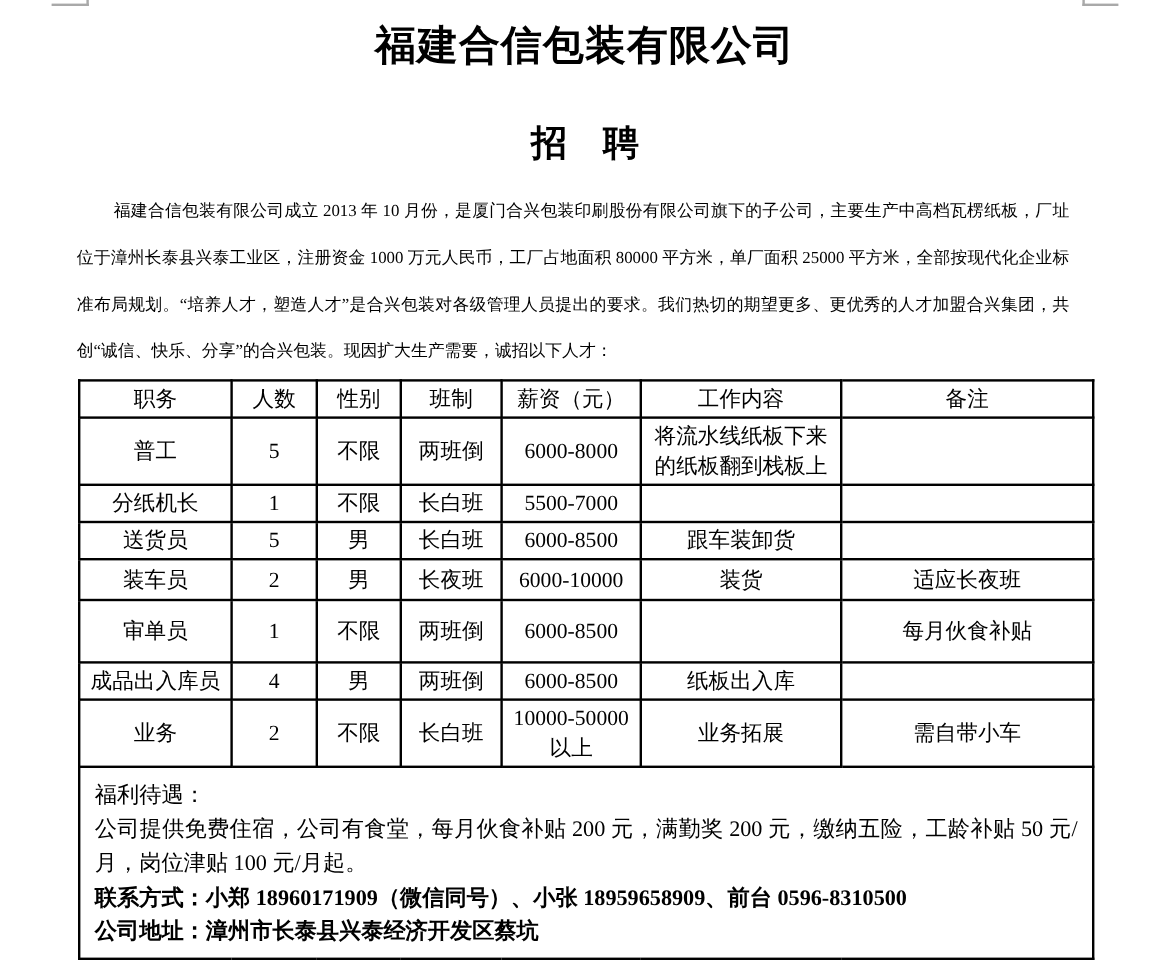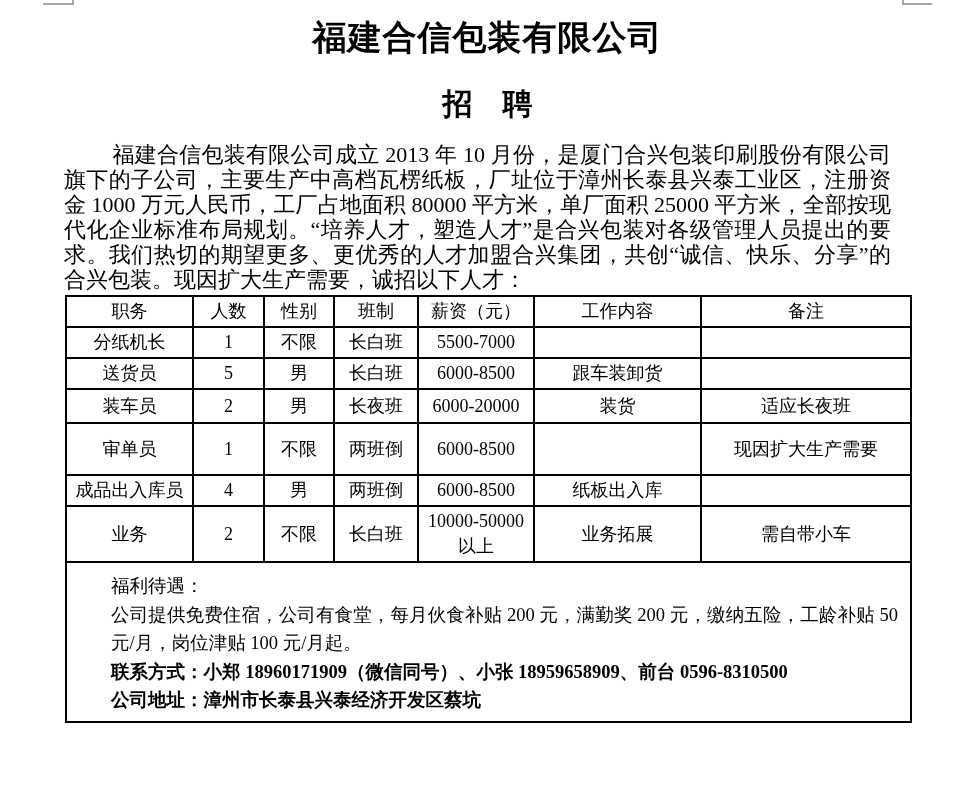--- a/index.html
+++ b/index.html
@@ -20,27 +20,27 @@
     left:902px; top:0; width:30px; height:5px;
     border-left:2px solid #a9a9a9; border-bottom:2px solid #a9a9a9;
   }
   .content { position:absolute; left:64px; top:0; width:847px; }
   h1.doc-title {
     margin-top:15px;
     font-size:34px; font-weight:bold; text-align:center;
     letter-spacing:1px;
   }
   h2.doc-heading {
-    margin-top:23px;
+    margin-top:38px;
     font-size:30px; font-weight:bold; text-align:center;
   }
   p.intro {
     margin-top:17px;
     width:827px;
-    font-size:22px; line-height:25px;
+    font-size:14px; line-height:39px;
     text-align:justify; text-justify:inter-character;
     text-indent:2.2em;
   }
   table.job-table {
     margin-top:3px; margin-left:1px;
     width:845px;
     border-collapse:collapse;
     table-layout:fixed;
   }
   .job-table th, .job-table td {
@@ -49,21 +49,21 @@
     text-align:center; vertical-align:middle;
     line-height:25px;
     padding:2px 4px;
     overflow:hidden;
   }
   .job-table td.welfare {
     text-align:left; vertical-align:top;
     padding:9px 12px 6px 12px;
     font-size:18.5px; line-height:28.5px;
   }
-  .w-line { text-align:justify; text-justify:inter-character;margin-left:32px; }
+  .w-line { text-align:justify; text-justify:inter-character; }
   .w-line.bold { font-weight:bold; }
 </style>
 </head>
 <body>
 
 <div class="crop-mark tl"></div>
 <div class="crop-mark tr"></div>
 
 <div class="content">
 
@@ -86,20 +86,29 @@
         <th>职务</th>
         <th>人数</th>
         <th>性别</th>
         <th>班制</th>
         <th>薪资（元）</th>
         <th>工作内容</th>
         <th>备注</th>
       </tr>
     </thead>
     <tbody>
+      <tr style="height:54px">
+        <td>普工</td>
+        <td>5</td>
+        <td>不限</td>
+        <td>两班倒</td>
+        <td>6000-8000</td>
+        <td>将流水线纸板下来的纸板翻到栈板上</td>
+        <td></td>
+      </tr>
       <tr style="height:18px">
         <td>分纸机长</td>
         <td>1</td>
         <td>不限</td>
         <td>长白班</td>
         <td>5500-7000</td>
         <td></td>
         <td></td>
       </tr>
       <tr style="height:28px">
@@ -109,32 +118,32 @@
         <td>长白班</td>
         <td>6000-8500</td>
         <td>跟车装卸货</td>
         <td></td>
       </tr>
       <tr style="height:34px">
         <td>装车员</td>
         <td>2</td>
         <td>男</td>
         <td>长夜班</td>
-        <td>6000-20000</td>
+        <td>6000-10000</td>
         <td>装货</td>
         <td>适应长夜班</td>
       </tr>
       <tr style="height:52px">
         <td>审单员</td>
         <td>1</td>
         <td>不限</td>
         <td>两班倒</td>
         <td>6000-8500</td>
         <td></td>
-        <td>现因扩大生产需要</td>
+        <td>每月伙食补贴</td>
       </tr>
       <tr style="height:24px">
         <td>成品出入库员</td>
         <td>4</td>
         <td>男</td>
         <td>两班倒</td>
         <td>6000-8500</td>
         <td>纸板出入库</td>
         <td></td>
       </tr>

